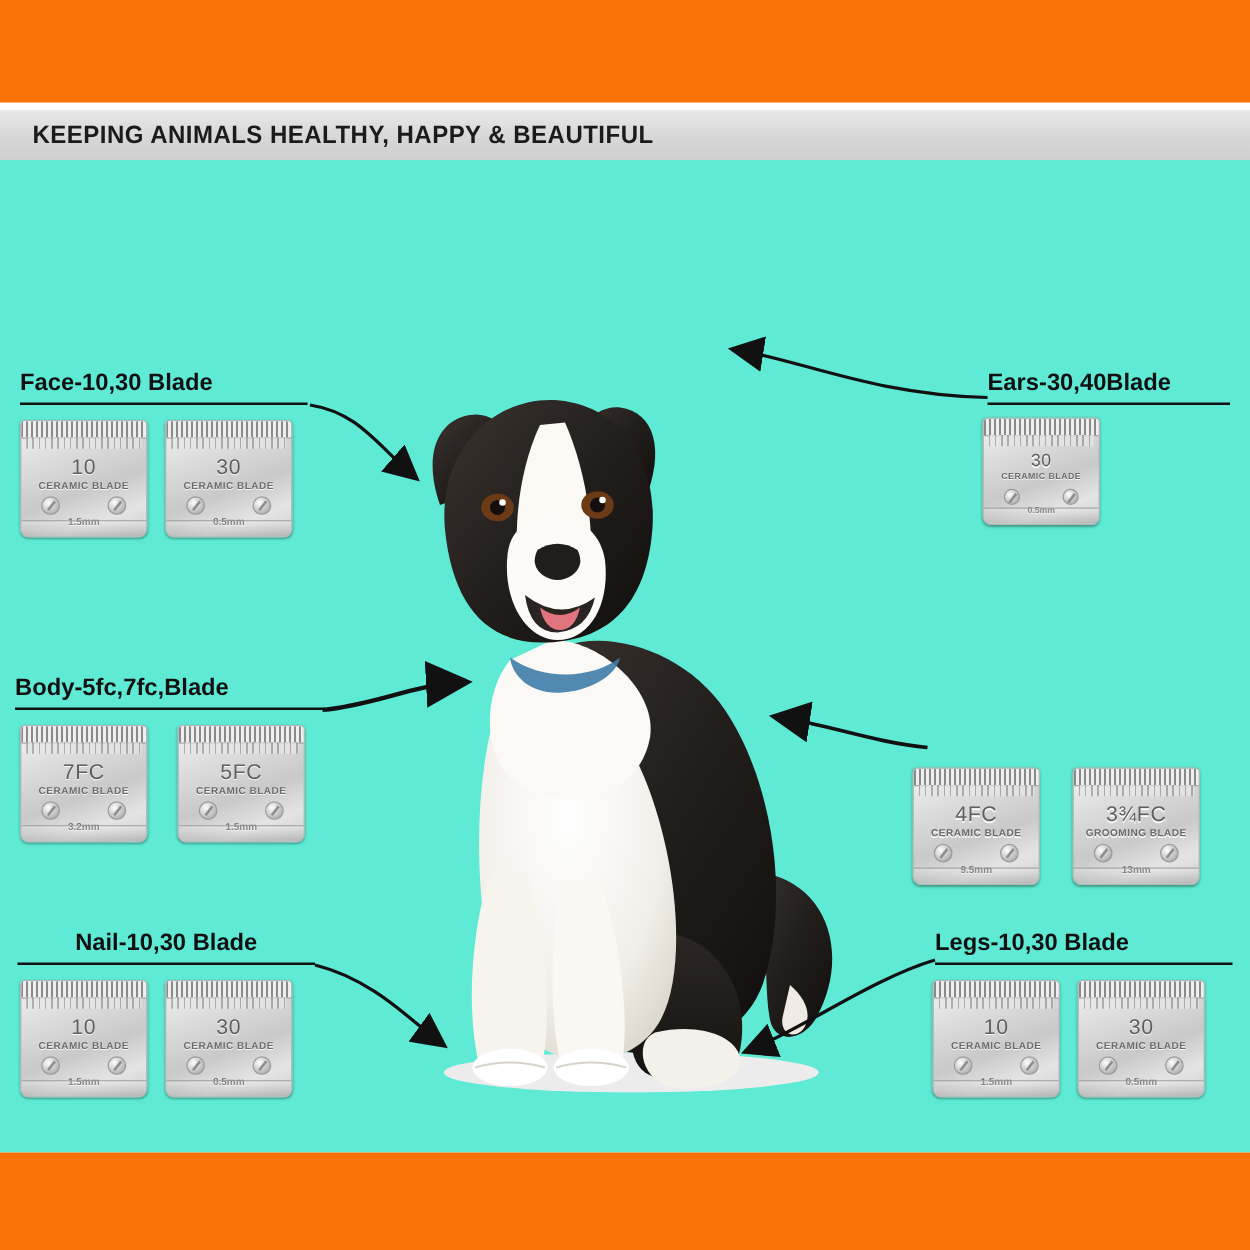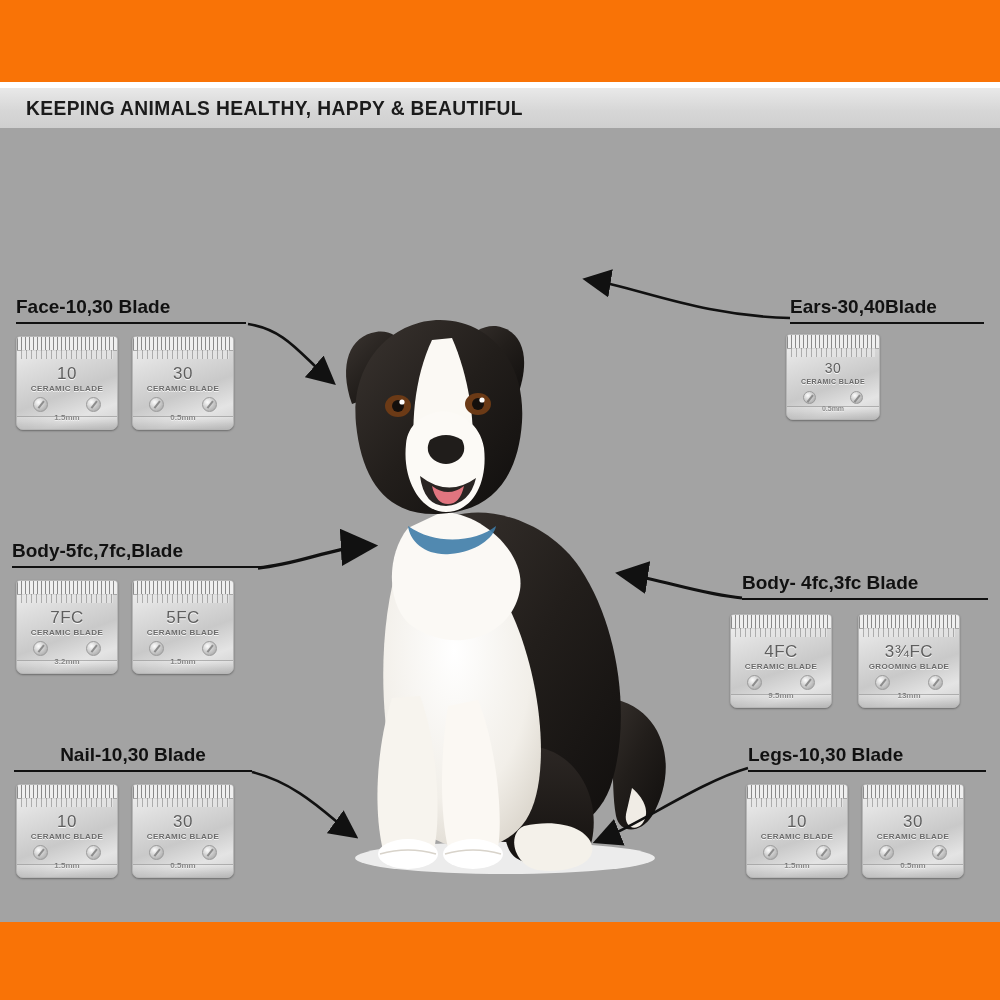--- a/index.html
+++ b/index.html
@@ -25,21 +25,21 @@
   .tagline{
     margin-left:26px;
     font-size:20px;font-weight:bold;letter-spacing:.4px;
     color:#1b1b1b;
     font-family:"Liberation Sans", sans-serif;
     transform:scaleX(.96);
     transform-origin:left center;
   }
 
   
-  .canvas{position:absolute;left:0;top:128px;width:1000px;height:794px;background:#a3a3a3;}
+  .canvas{position:absolute;left:0;top:128px;width:1000px;height:794px;background:#5eead4;}
 
   
   .label{
     position:absolute;
     font-size:19px;font-weight:bold;color:#111;
     white-space:nowrap;
     padding-bottom:4px;
   }
   .label.under{border-bottom:2px solid #111;}
 
@@ -251,21 +251,21 @@
         <div class="num">30</div>
         <div class="cb">CERAMIC BLADE</div>
         <div class="screw l"></div>
         <div class="screw r"></div>
         <div class="mm">0.5mm</div>
         <div class="lip"></div>
       </div>
     </div>
 
     <div class="label under" style="left:12px;top:412px;width:248px;">Body-5fc,7fc,Blade</div>
-    <div class="blade-group" style="left:16px;top:452px;gap:14px;">
+    <div class="blade-group" style="left:16px;top:452px;gap:24px;">
       <div class="blade">
         <div class="teeth"></div>
         <div class="teeth2"></div>
         <div class="num">7FC</div>
         <div class="cb">CERAMIC BLADE</div>
         <div class="screw l"></div>
         <div class="screw r"></div>
         <div class="mm">3.2mm</div>
         <div class="lip"></div>
       </div>
@@ -274,21 +274,20 @@
         <div class="teeth2"></div>
         <div class="num">5FC</div>
         <div class="cb">CERAMIC BLADE</div>
         <div class="screw l"></div>
         <div class="screw r"></div>
         <div class="mm">1.5mm</div>
         <div class="lip"></div>
       </div>
     </div>
 
-    <div class="label under" style="left:742px;top:444px;width:246px;">Body- 4fc,3fc Blade</div>
     <div class="blade-group" style="left:730px;top:486px;gap:26px;">
       <div class="blade">
         <div class="teeth"></div>
         <div class="teeth2"></div>
         <div class="num">4FC</div>
         <div class="cb">CERAMIC BLADE</div>
         <div class="screw l"></div>
         <div class="screw r"></div>
         <div class="mm">9.5mm</div>
         <div class="lip"></div>

